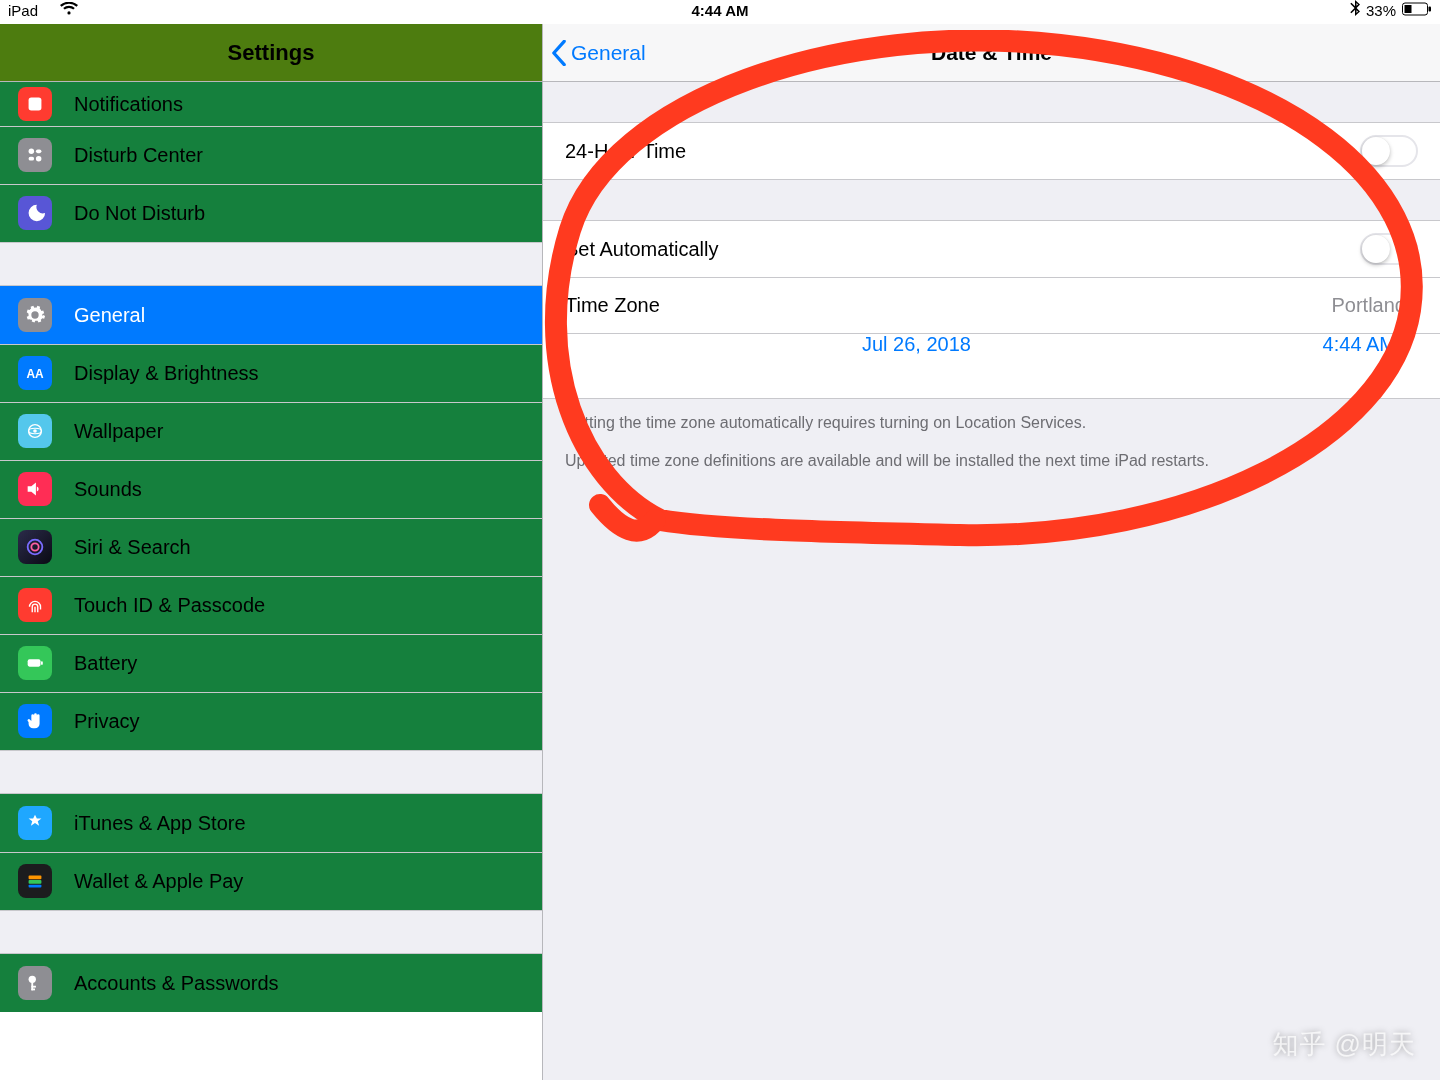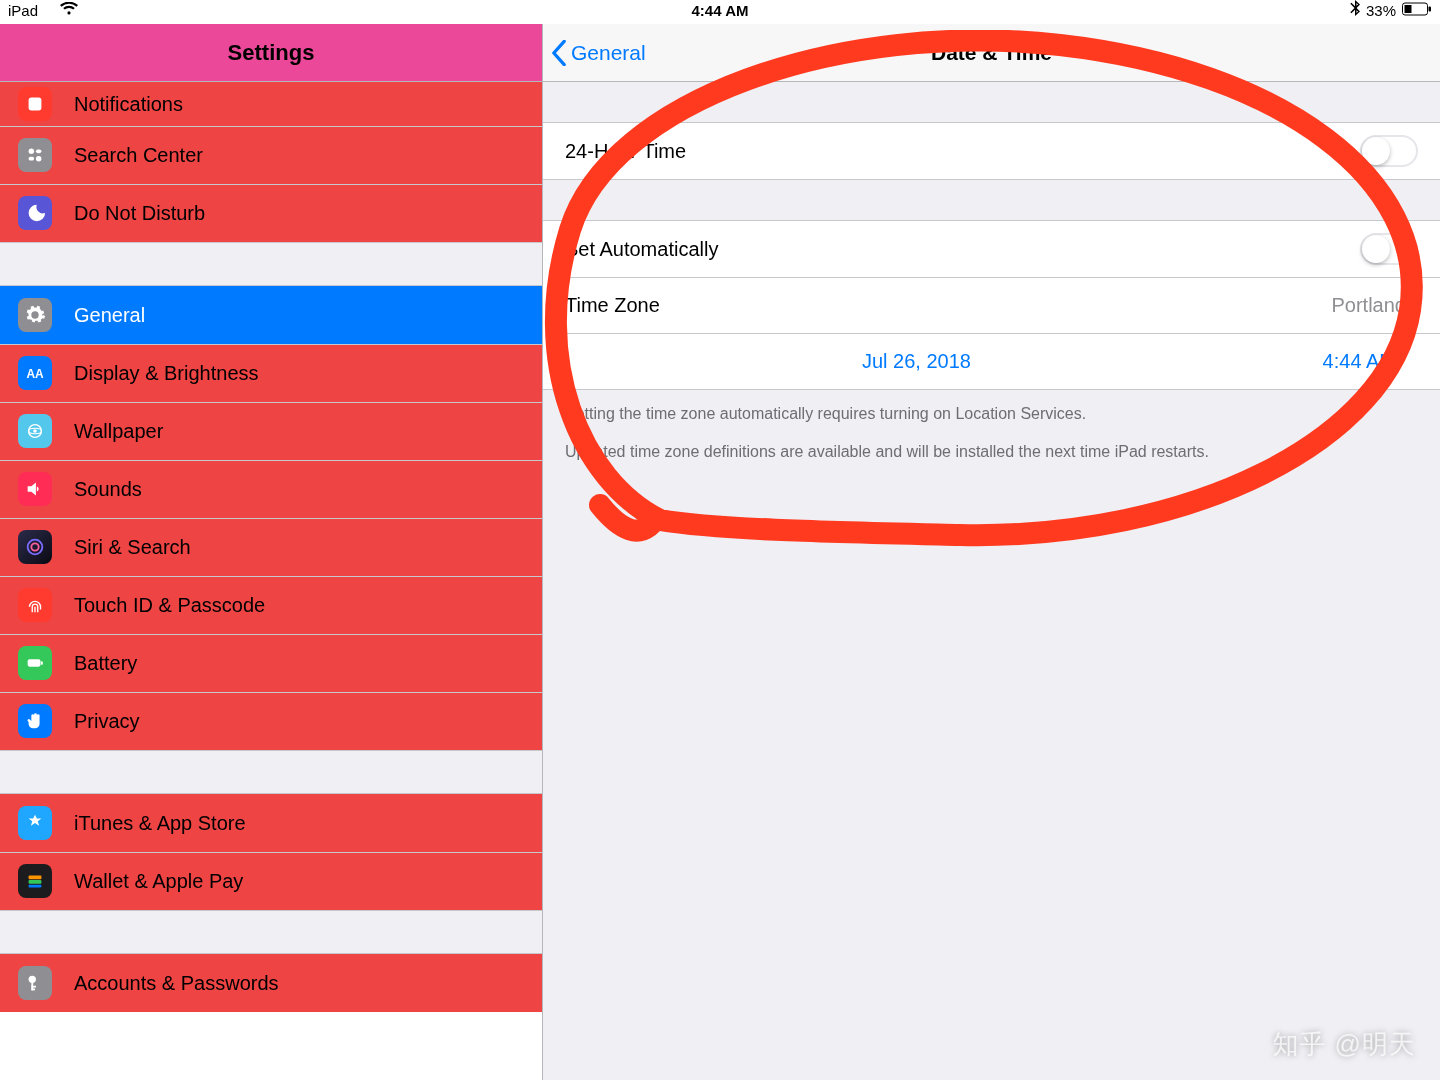--- a/index.html
+++ b/index.html
@@ -8,24 +8,24 @@
   
   .statusbar { position: absolute; top: 0; left: 0; right: 0; height: 24px; display: flex; align-items: center; font-size: 15px; color: #000; }
   .statusbar .sb-left { position: absolute; left: 8px; top: 2px; display: flex; align-items: center; gap: 22px; }
   .statusbar .sb-center { position: absolute; left: 50%; transform: translateX(-50%); top: 2px; font-weight: 600; }
   .statusbar .sb-right { position: absolute; right: 8px; top: 0; display: flex; align-items: flex-end; gap: 6px; }
   .wifi-svg, .bt-svg, .batt-svg { display: inline-block; vertical-align: middle; }
   
   .left { position: absolute; top: 24px; left: 0; width: 543px; bottom: 0; border-right: 1px solid #b7b7bb; background: #fff; }
   .right { position: absolute; top: 24px; left: 543px; right: 0; bottom: 0; background: #efeff4; }
   
-  .left-header { height: 58px; display: flex; align-items: center; justify-content: center; border-bottom: 1px solid #b7b7bb; font-size: 22px; font-weight: 600; background: #ec4899; }
+  .left-header { height: 58px; display: flex; align-items: center; justify-content: center; border-bottom: 1px solid #b7b7bb; font-size: 22px; font-weight: 600; background: #4d7c0f; }
   
   .llist { overflow: hidden; }
-  .lgroup { background: #ef4444; border-top: 1px solid #c8c8cc; border-bottom: 1px solid #c8c8cc; }
+  .lgroup { background: #15803d; border-top: 1px solid #c8c8cc; border-bottom: 1px solid #c8c8cc; }
   .lgap { height: 42px; background: #efeff4; }
   .litem { display: flex; align-items: center; height: 58px; padding: 0 18px; font-size: 20px; color: #000; cursor: pointer; }
   .litem.partial { height: 44px; }
   .lgroup .litem + .litem { box-shadow: inset 0 1px 0 0 #c8c8cc; margin-left: 0; }
   .lgroup .litem { position: relative; }
   .lgroup .litem:not(:first-child)::before { content:""; position:absolute; left:74px; right:0; top:0; height:1px; background:#c8c8cc; }
   .litem.selected { background: #007aff; color: #fff; }
   .litem.selected::before { display:none; }
   .licon { width: 34px; height: 34px; border-radius: 8px; margin-right: 22px; display: flex; align-items: center; justify-content: center; flex: 0 0 34px; }
   .licon svg { width: 22px; height: 22px; }
@@ -37,21 +37,21 @@
   
   .rbody { padding-top: 40px; }
   .rgroup { background: #fff; border-top: 1px solid #c8c8cc; border-bottom: 1px solid #c8c8cc; }
   .rrow { display: flex; align-items: center; height: 56px; padding: 0 22px; font-size: 20px; position: relative; }
   .rgroup .rrow + .rrow::before { content:""; position:absolute; left:22px; right:0; top:0; height:1px; background:#c8c8cc; }
   .rrow .grow { flex: 1; }
   .rrow .val { color: #8e8e93; margin-right: 2px; }
   .chev { color: #c7c7cc; }
   .toggle { width: 58px; height: 32px; background: #fff; border: 2px solid #e5e5ea; border-radius: 32px; position: relative; cursor: pointer; }
   .toggle .knob { position: absolute; left: 0; top: 0; width: 28px; height: 28px; background: #fff; border-radius: 50%; box-shadow: 0 2px 4px rgba(0,0,0,.25), 0 0 1px rgba(0,0,0,.1); }
-  .rdatetime { display: flex; height: 56px; align-items: center; }
+  .rdatetime { display: flex; height: 65px; align-items: flex-start; }
   .rdatetime .d1 { flex: 1; text-align: center; color: #007aff; font-size: 20px; }
   .rdatetime .d2 { width: 150px; text-align: right; padding-right: 22px; color: #007aff; font-size: 20px; }
   .rfooter { padding: 12px 22px; font-size: 16px; color: #6d6d72; line-height: 1.5; }
   .rfooter p + p { margin-top: 14px; }
   
   .anno { position: absolute; pointer-events: none; }
   
   .wm { position: absolute; right: 24px; bottom: 18px; font-size: 26px; color: rgba(255,255,255,.75); text-shadow: 0 0 6px rgba(0,0,0,.35); font-weight: 500; letter-spacing: 1px; }
 </style>
 </head>
@@ -100,21 +100,21 @@
       </div>
       <div class="litem">
         <div class="licon" style="background:#8e8e93">
               <svg viewBox="0 0 24 24" fill="#fff">
                 <circle cx="8" cy="8" r="3"></circle>
                 <circle cx="16" cy="16" r="3"></circle>
                 <rect x="5" y="14" width="6" height="4" rx="2"></rect>
                 <rect x="13" y="6" width="6" height="4" rx="2"></rect>
               </svg>
             </div>
-        <span>Search Center</span>
+        <span>Disturb Center</span>
       </div>
       <div class="litem">
         <div class="licon" style="background:#5856d6">
               <svg viewBox="0 0 24 24" fill="#fff">
                 <path d="M14 3a9 9 0 109 9 7 7 0 01-9-9z"></path>
               </svg>
             </div>
         <span>Do Not Disturb</span>
       </div>
     </div>

